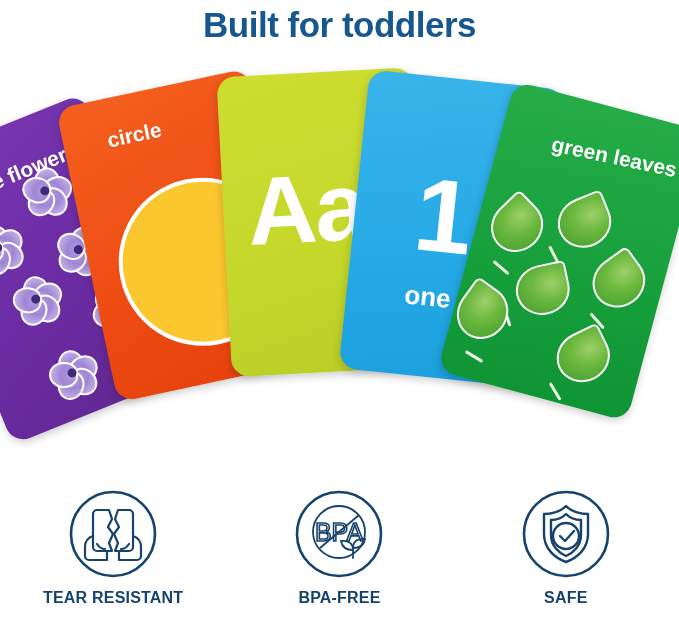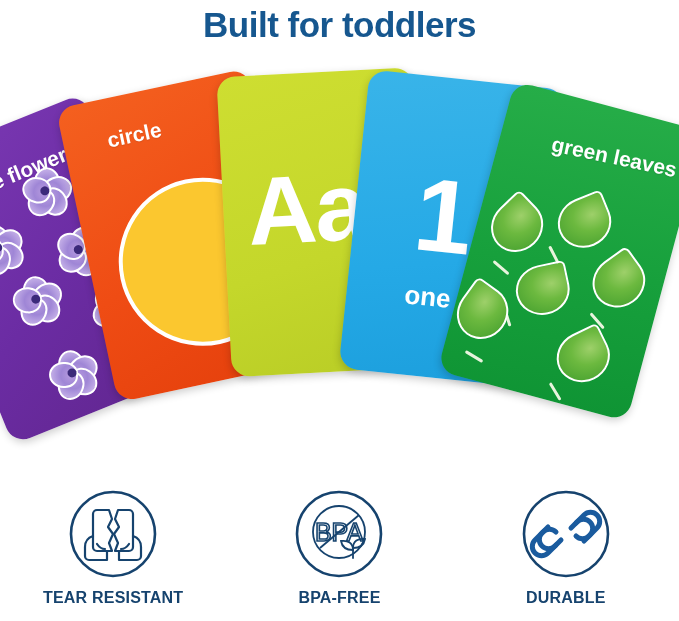--- a/index.html
+++ b/index.html
@@ -378,29 +378,29 @@
         <g fill="none" stroke="#16436e" stroke-width="1.8" stroke-linecap="round">
           <path d="M60 70 v-12"></path>
           <path d="M60 62 c-7 0 -11 -3 -12 -9 7 -1 12 2 12 9 Z"></path>
           <path d="M60 60 c7 0 11 -3 12 -9 -7 -1 -12 2 -12 9 Z"></path>
         </g>
       </svg>
     </div>
     <div class="caption">BPA-FREE</div>
   </div>
 
+
   <div class="feature">
     <div class="circle-wrap">
       <svg viewBox="0 0 92 92" width="92" height="92">
         <circle cx="46" cy="46" r="42" fill="none" stroke="#16436e" stroke-width="2.6"></circle>
-        <g fill="none" stroke="#1a5b9e" stroke-width="5" stroke-linecap="round">
-          <path d="M41 52 l-6 6 a9 9 0 0 1 -13 -13 l6 -6"></path>
-          <path d="M51 40 l6 -6 a9 9 0 0 1 13 13 l-6 6"></path>
-          <path d="M36 57 l-8 8 a9 9 0 0 1 -13 -13 l8 -8 a9 9 0 0 1 13 0"></path>
-          <path d="M56 35 l8 -8 a9 9 0 0 1 13 13 l-8 8 a9 9 0 0 1 -13 0"></path>
+        <g fill="none" stroke="#16436e" stroke-width="2.4" stroke-linejoin="round" stroke-linecap="round">
+          <path d="M46 18 c6 6 14 8 22 8 v20 c0 15 -11 24 -22 28 c-11 -4 -22 -13 -22 -28 V26 c8 0 16 -2 22 -8 Z"></path>
+          <path d="M46 26 c4 4 10 6 15 6 v15 c0 11 -8 18 -15 21 c-7 -3 -15 -10 -15 -21 V32 c5 0 11 -2 15 -6 Z"></path>
+          <circle cx="46" cy="48" r="13"></circle>
+          <path d="M40 48 l5 5 l9 -10"></path>
         </g>
       </svg>
     </div>
-    <div class="caption">DURABLE</div>
-  </div>
-
+    <div class="caption">SAFE</div>
+  </div>
 
 </div>
 
 </body></html>

